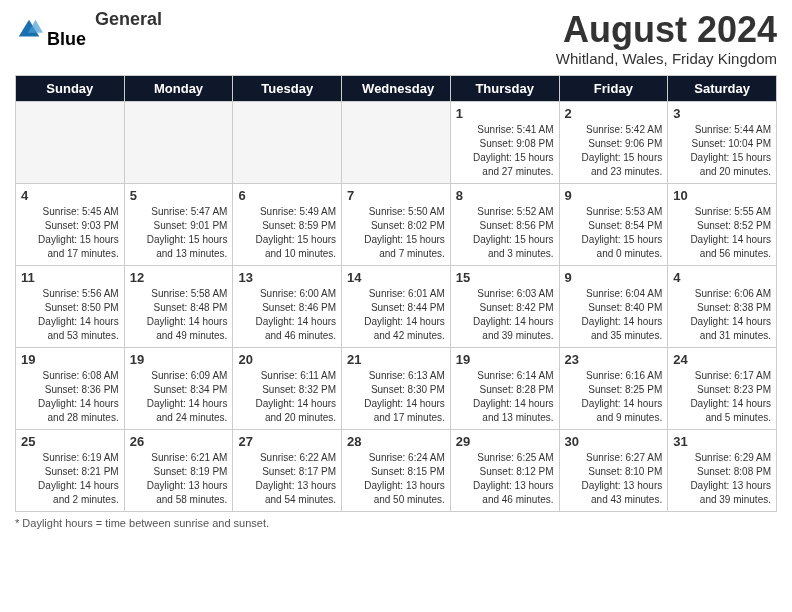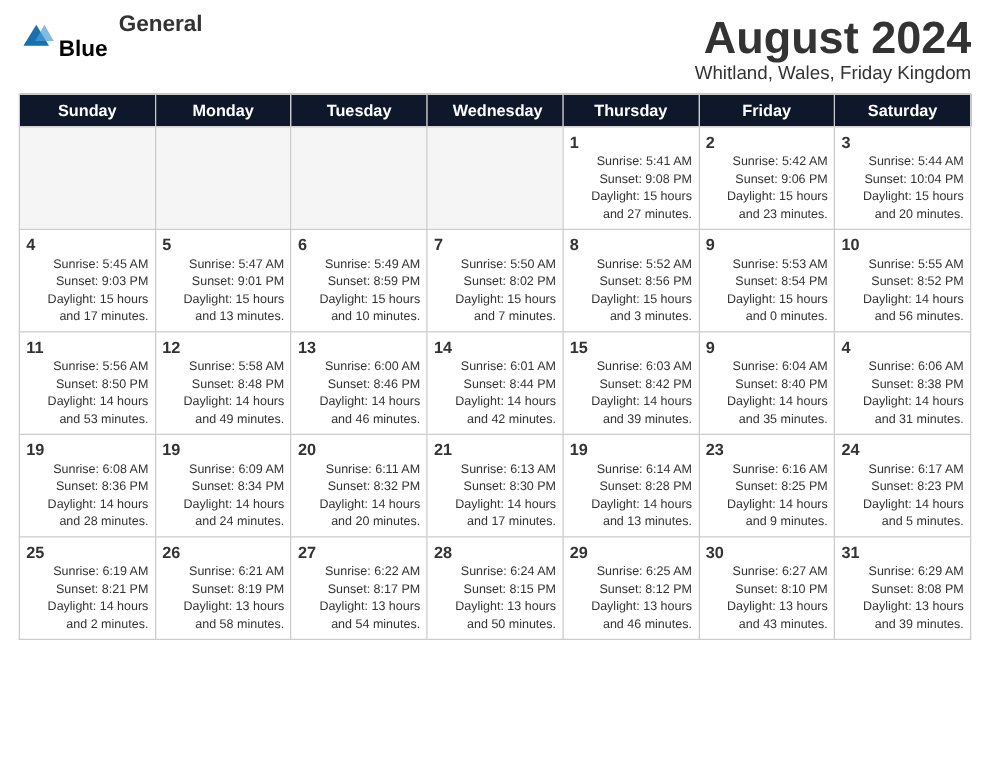--- a/index.html
+++ b/index.html
@@ -356,13 +356,16 @@
             <div class="day-number">31</div>
             <div class="day-info">Sunrise: 6:29 AM
 Sunset: 8:08 PM
 Daylight: 13 hours
 and 39 minutes.</div>
           </td>
         </tr>
       </tbody>
   </table>
 
+  <div class="footer-note">
+    * <span>Daylight hours</span> = time between sunrise and sunset.
+  </div>
 </div>
 
 </body></html>

